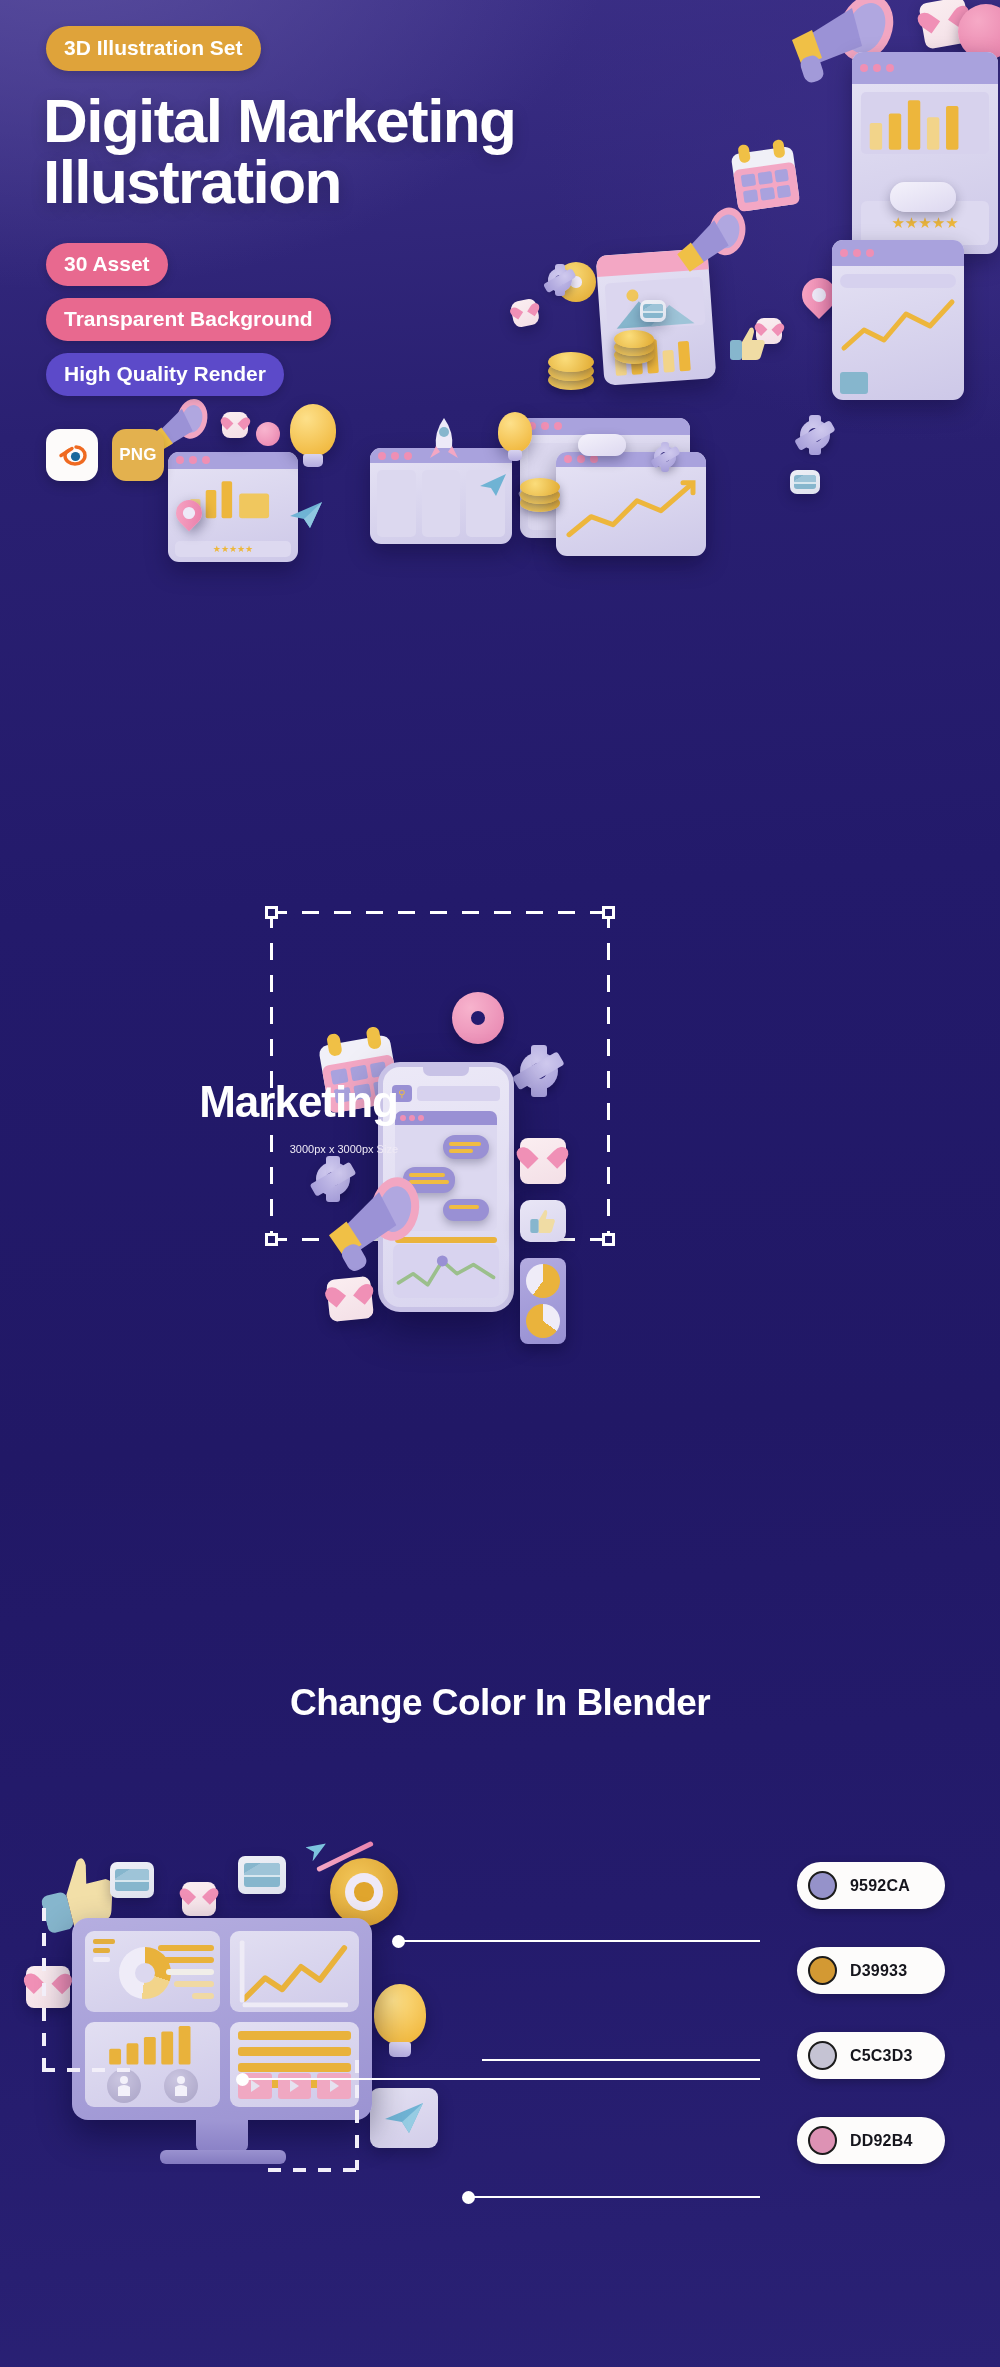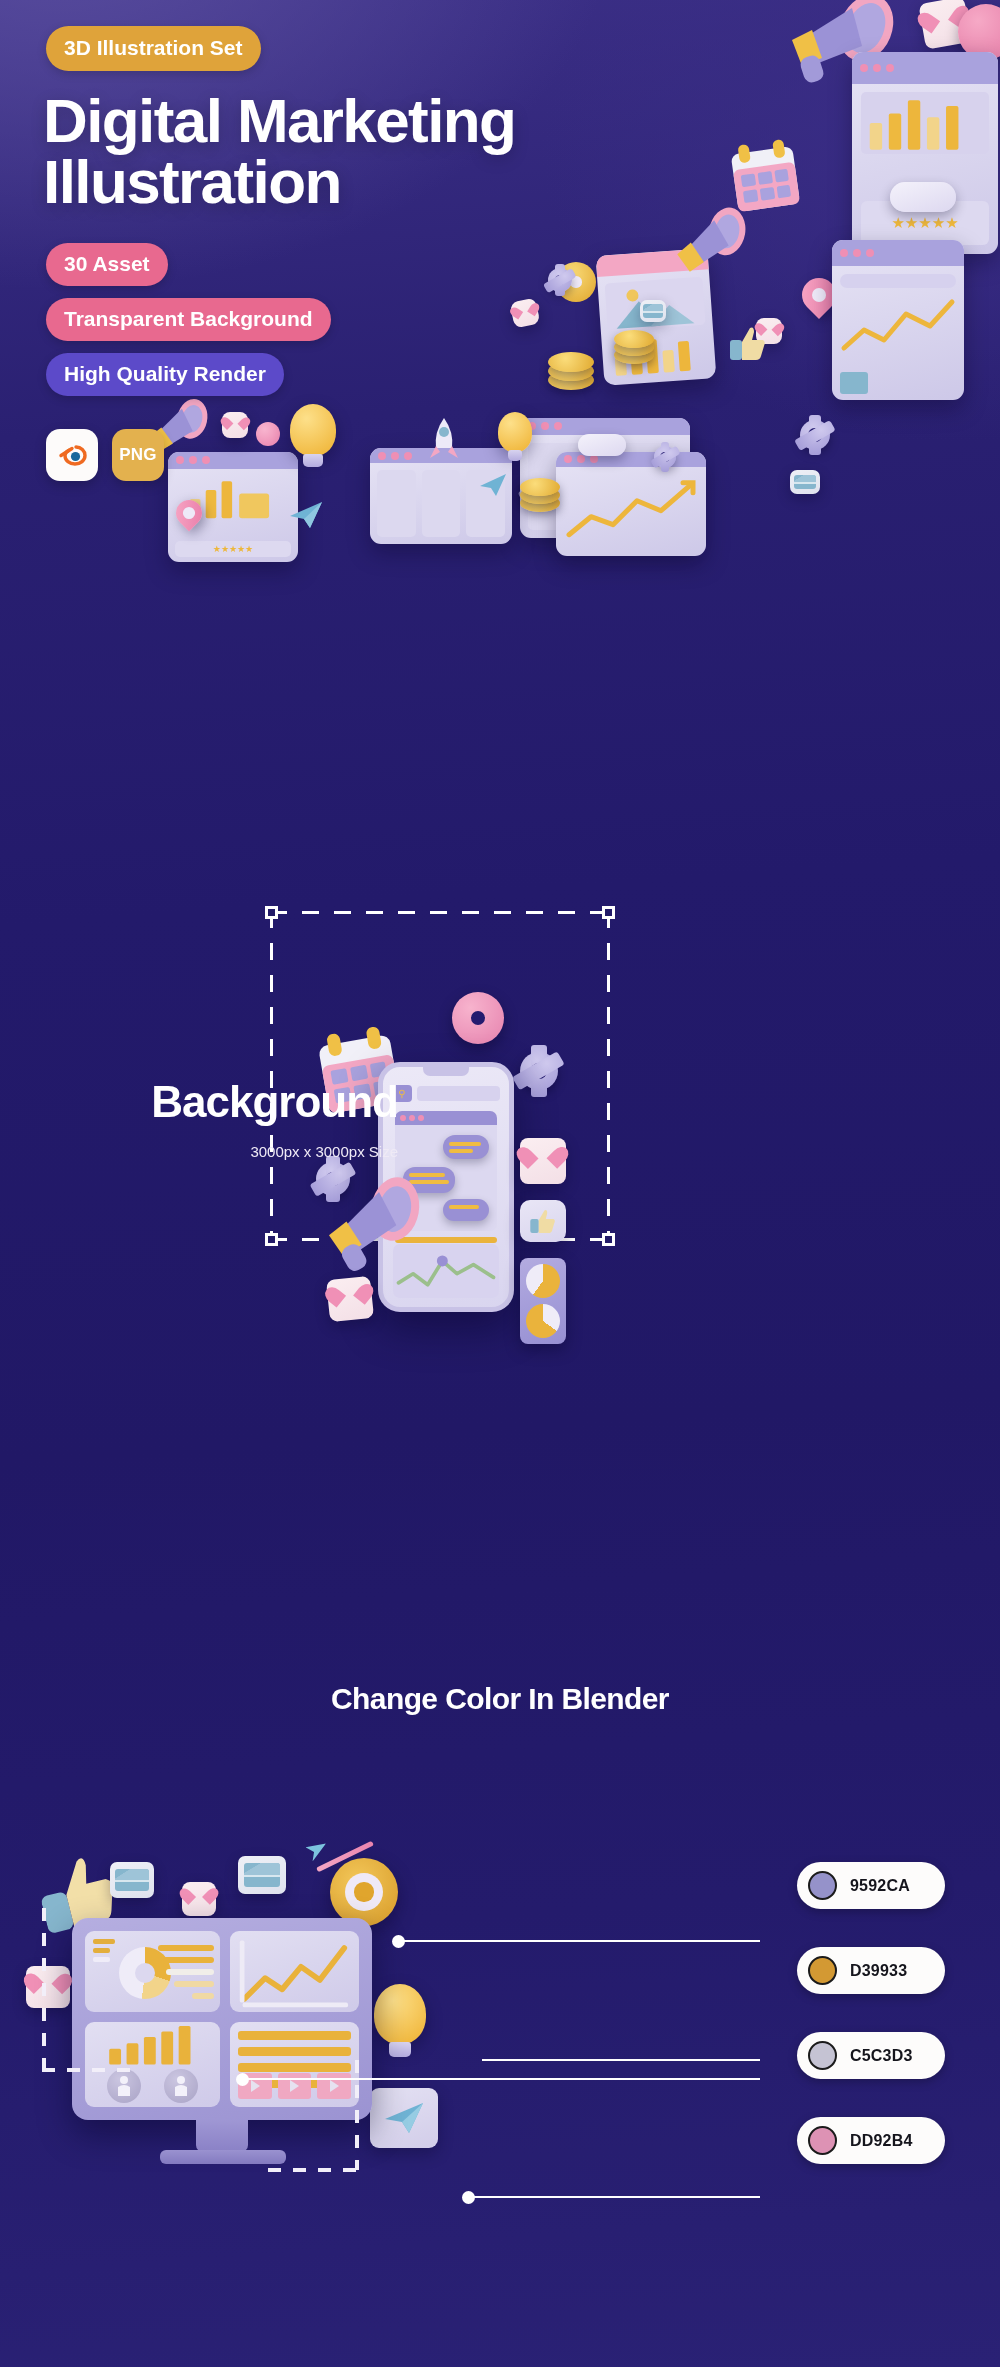--- a/index.html
+++ b/index.html
@@ -42,39 +42,39 @@
     box-shadow:0 4px 12px rgba(0,0,0,.22);
   }
   .fi-blender { background:#fdfbfa; }
   .fi-png { background:#e3b14e; color:#fff; font-weight:800; font-size:17px; letter-spacing:.3px; }
 
   
   .sec-dim { position:absolute; left:0; top:880px; width:1000px; height:740px; }
   .dim-copy { position:absolute; left:48px; top:200px; width:350px; text-align:right; z-index:20; }
   .dim-title { color:#fff; font-weight:800; font-size:44px; line-height:1.02; letter-spacing:-1px; }
   .dim-title span { display:block; }
-  .dim-sub { color:#efeaf6; font-size:15px; margin-top:18px; font-weight:400; }
+  .dim-sub { color:#efeaf6; font-size:11px; margin-top:18px; font-weight:400; }
 
   .selbox { position:absolute; left:270px; top:31px; width:340px; height:330px; }
   .selbox .edge { position:absolute; background-repeat:repeat-x; }
   .sel-h {
     height:3px; left:0; right:0;
     background-image:repeating-linear-gradient(to right,#fff 0 17px,transparent 17px 32px);
   }
   .sel-v {
     width:3px; top:0; bottom:0;
     background-image:repeating-linear-gradient(to bottom,#fff 0 17px,transparent 17px 32px);
   }
   .handle { position:absolute; width:13px; height:13px; border:3px solid #fff; background:#221a68; }
 
   
   .sec-color { position:absolute; left:0; top:1660px; width:1000px; height:707px; }
   .sec-color-title {
     position:absolute; left:0; right:0; top:22px; text-align:center;
-    color:#fff; font-weight:800; font-size:30px; letter-spacing:-.6px;
+    color:#fff; font-weight:800; font-size:37px; letter-spacing:-.6px;
   }
 
   .chips { position:absolute; right:55px; top:202px; display:flex; flex-direction:column; gap:38px; z-index:40; }
   .chip {
     display:flex; align-items:center; gap:13px;
     background:#fdfcfb; border-radius:999px; padding:9px 26px 9px 11px;
     box-shadow:0 3px 10px rgba(0,0,0,.25); width:148px;
   }
   .chip-dot { width:29px; height:29px; border-radius:50%; border:2px solid #1b1b1b; flex:0 0 auto; }
   .chip-label { color:#15151c; font-weight:800; font-size:16px; letter-spacing:.2px; }
@@ -497,21 +497,21 @@
       </div>
       <div class="fileicon fi-png">PNG</div>
     </div>
   </div>
 </section>
 
 <section class="sec-dim">
 
   <div class="dim-copy">
     <div class="dim-title">
-      <span>Background</span>
+      <span>Marketing</span>
     </div>
     <div class="dim-sub">3000px x 3000px Size</div>
   </div>
 
   <div class="selbox">
     <div class="edge sel-h" style="top:0;"></div>
     <div class="edge sel-h" style="bottom:0;"></div>
     <div class="edge sel-v" style="left:0;"></div>
     <div class="edge sel-v" style="right:0;"></div>
     <div class="handle" style="left:-5px;  top:-5px;"></div>

